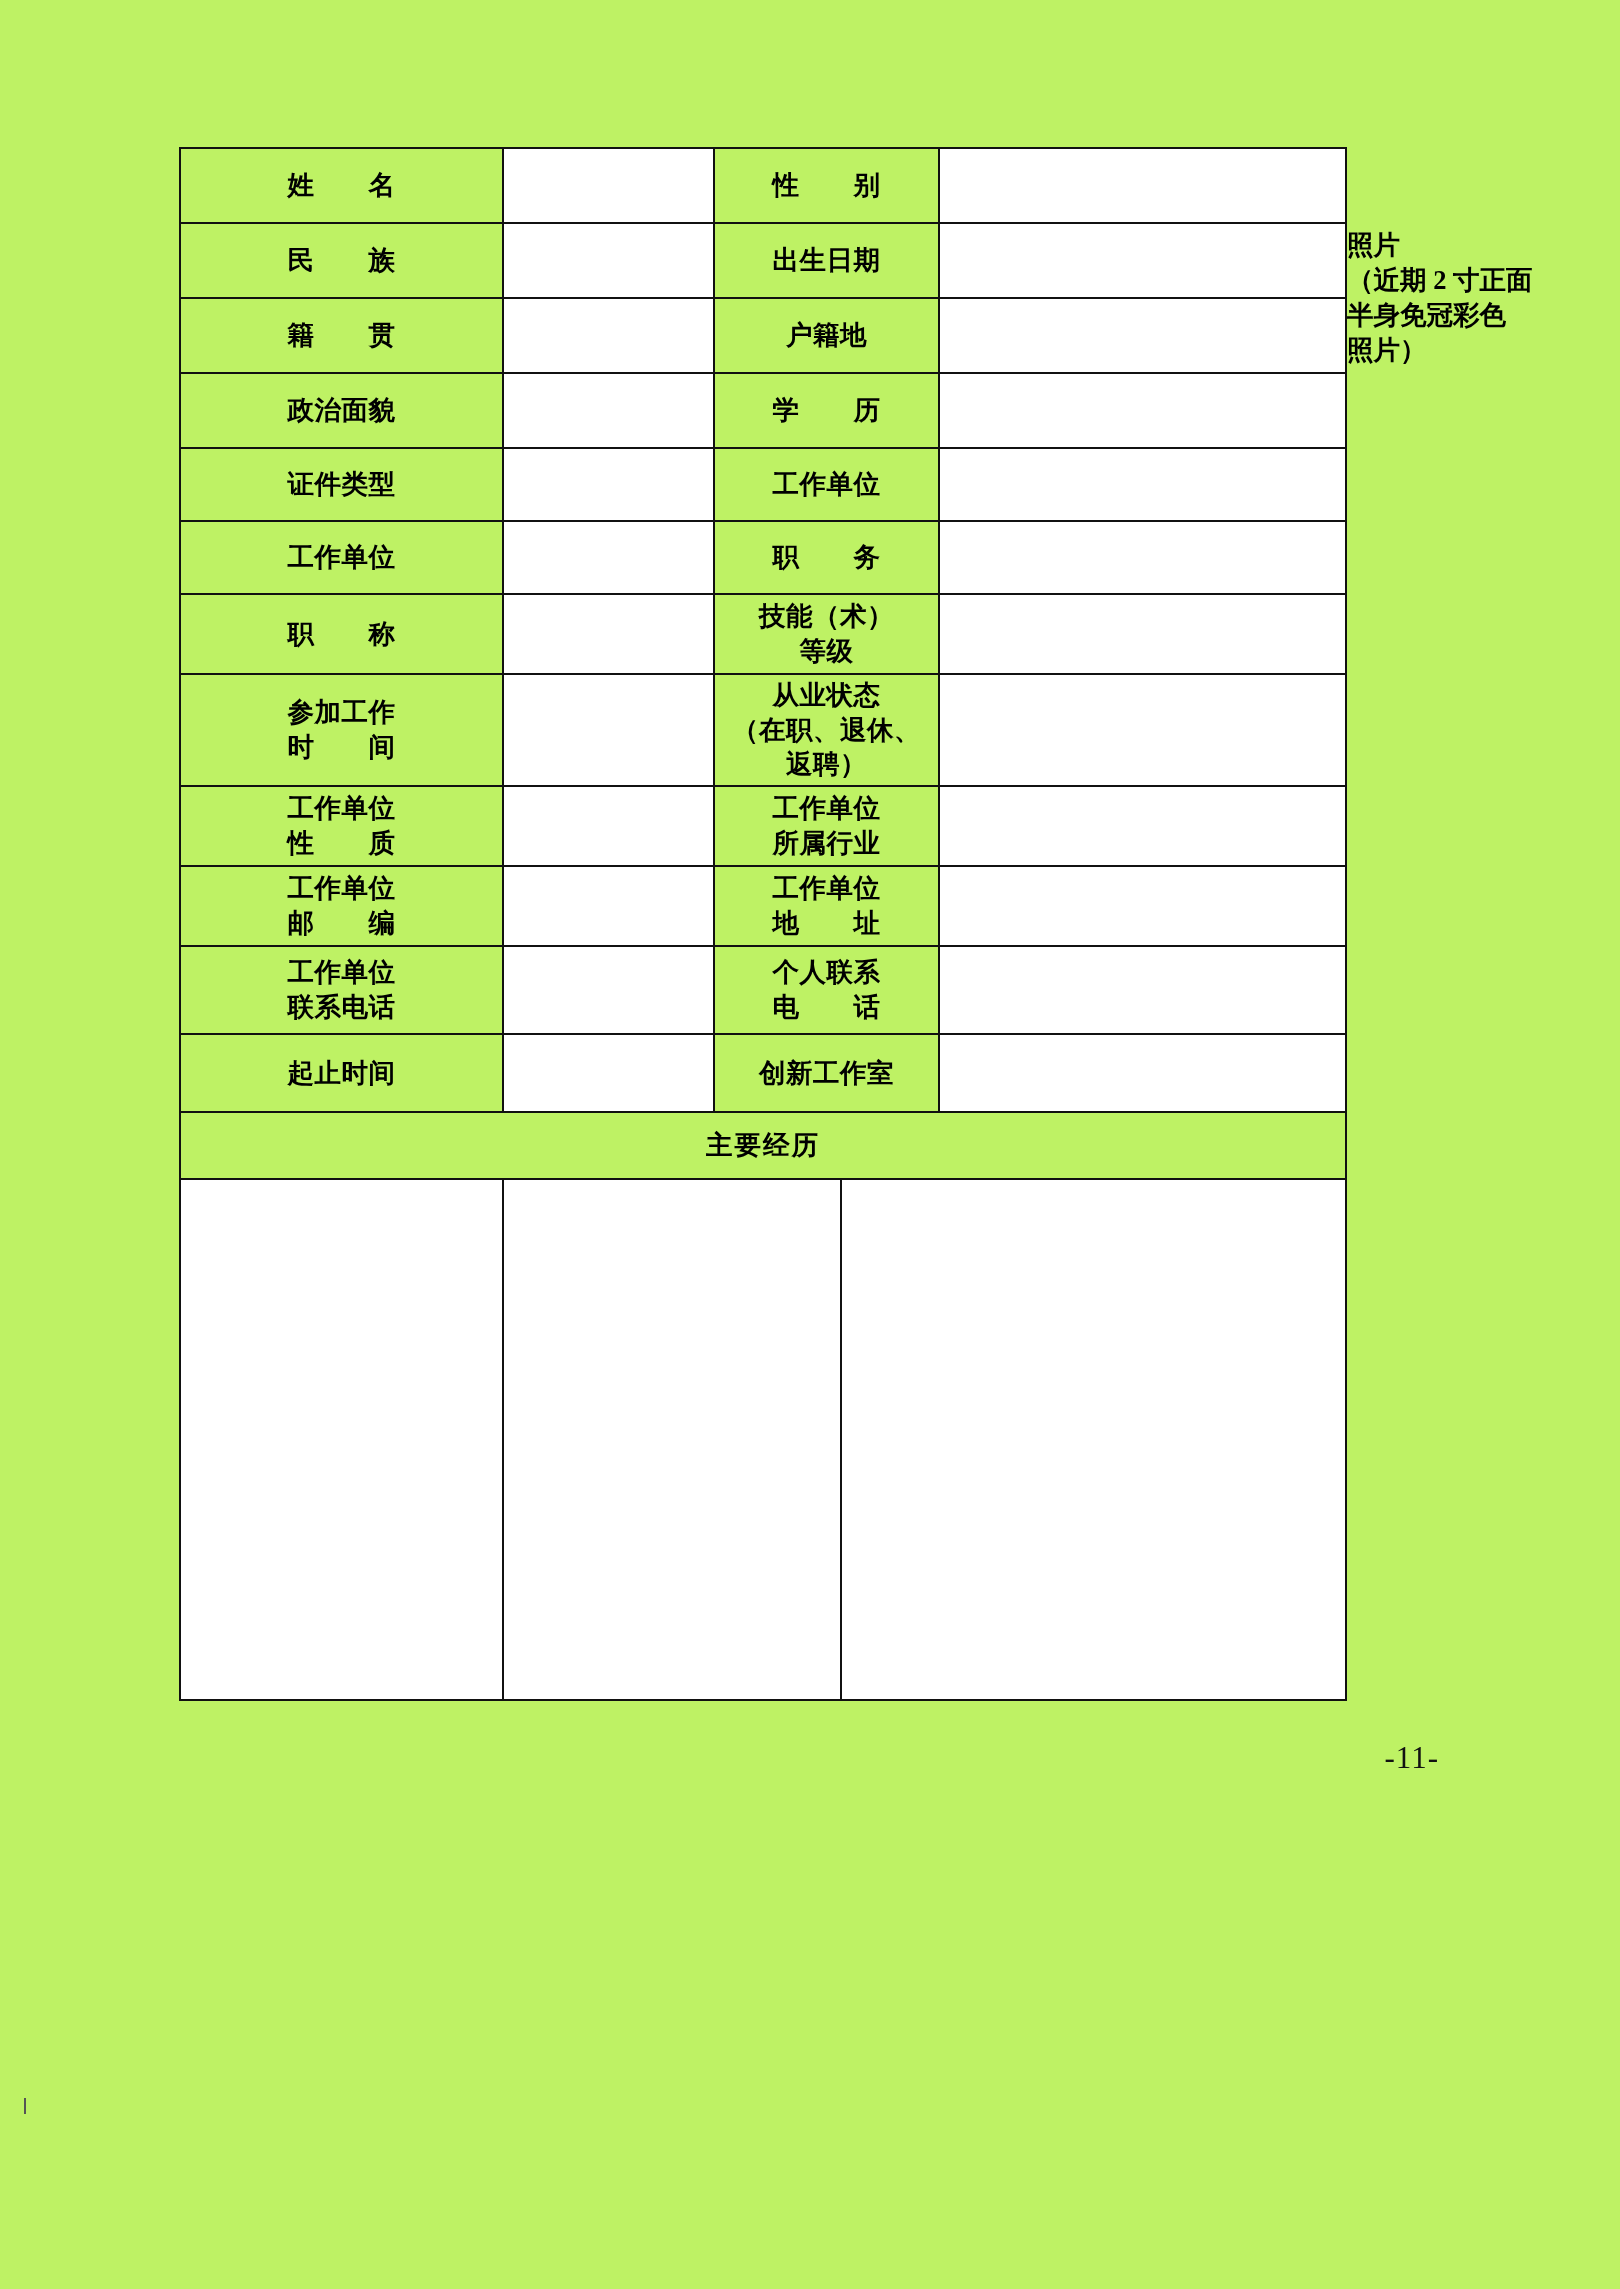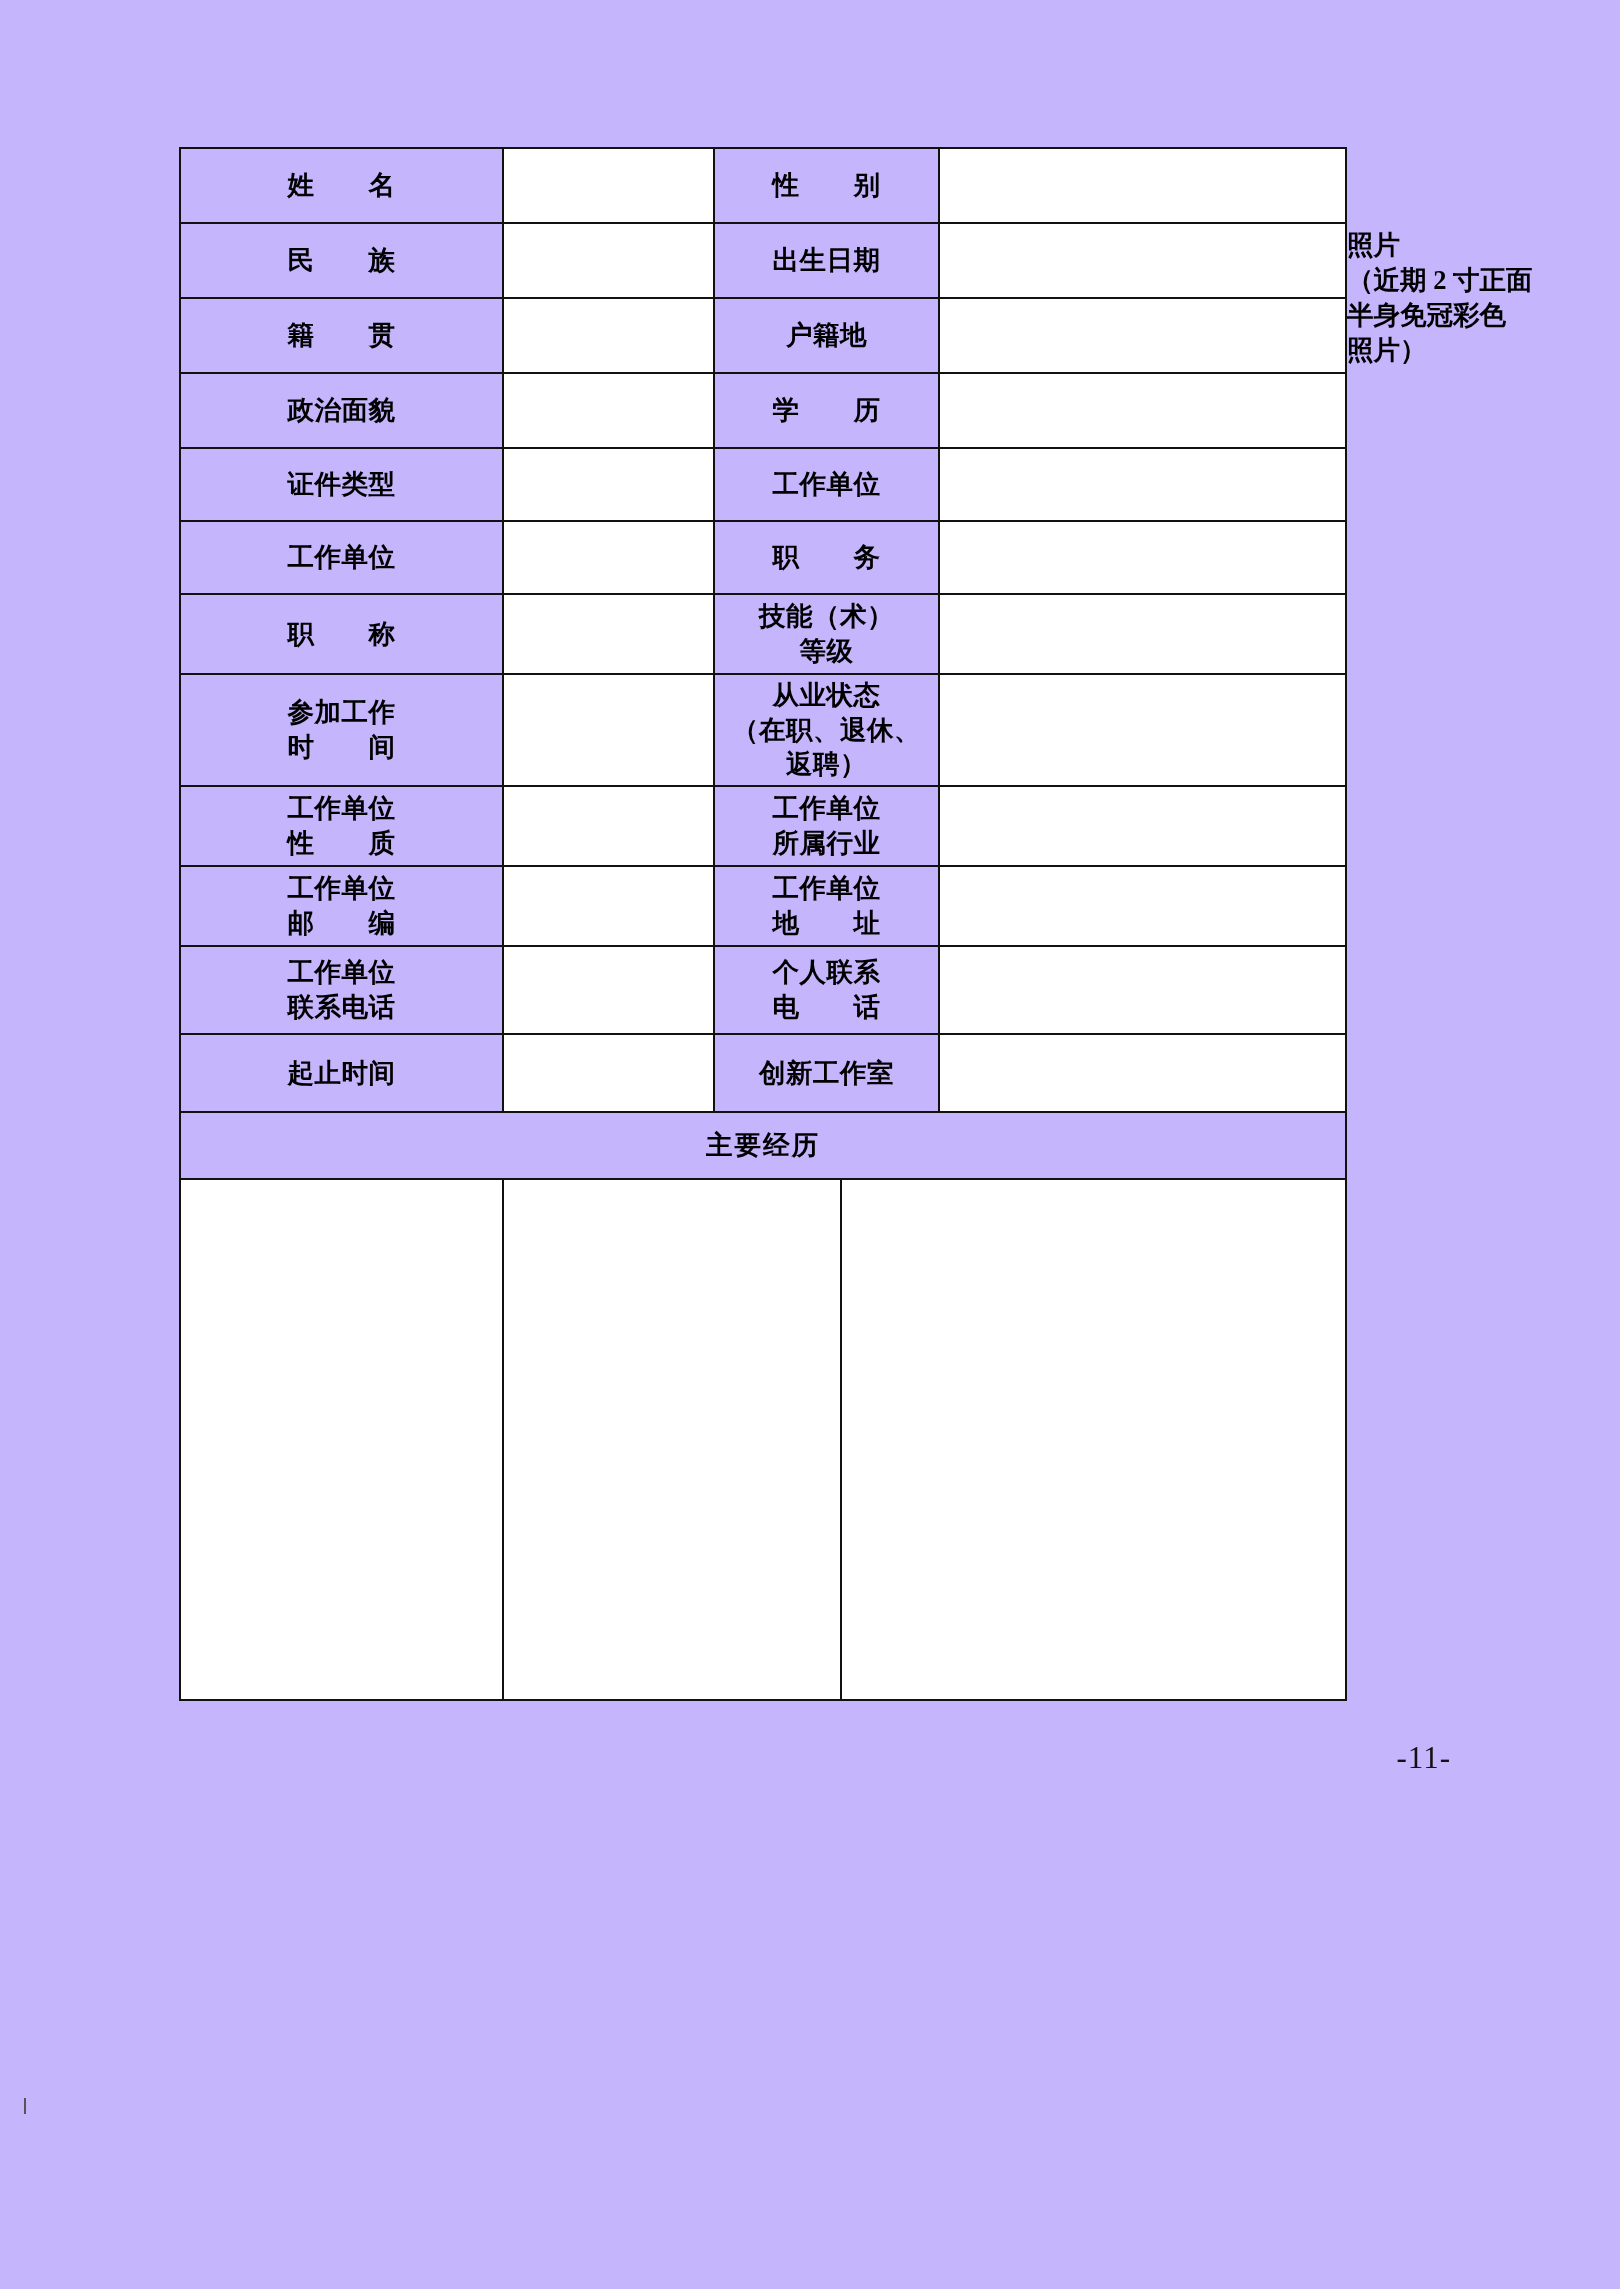--- a/index.html
+++ b/index.html
@@ -13,21 +13,21 @@
     position: relative;
     font-family: "Liberation Serif", "DejaVu Serif", serif;
     color: #000000;
     overflow: hidden;
   }
   .page {
     position: absolute;
     left: 0; top: 0;
     width: 1620px;
     height: 2290px;
-    background: #c4b5fd;
+    background: #bef264;
   }
   .form-wrap {
     position: absolute;
     left: 179px;
     top: 147px;
     width: 1166px;
   }
   table.form {
     border-collapse: collapse;
     table-layout: fixed;
@@ -65,21 +65,21 @@
     font-size: 27.4px;
     font-weight: 700;
     letter-spacing: 1px;
   }
   .multi {
     font-size: 26.5px;
     line-height: 1.3;
   }
   .page-number {
     position: absolute;
-    right: 169px;
+    right: 181px;
     top: 1740px;
     font-size: 31px;
     font-family: "Liberation Serif", "DejaVu Serif", serif;
     color: #111;
     letter-spacing: 1px;
   }
   .tick {
     position: absolute;
     left: 23.5px;
     top: 2098px;

